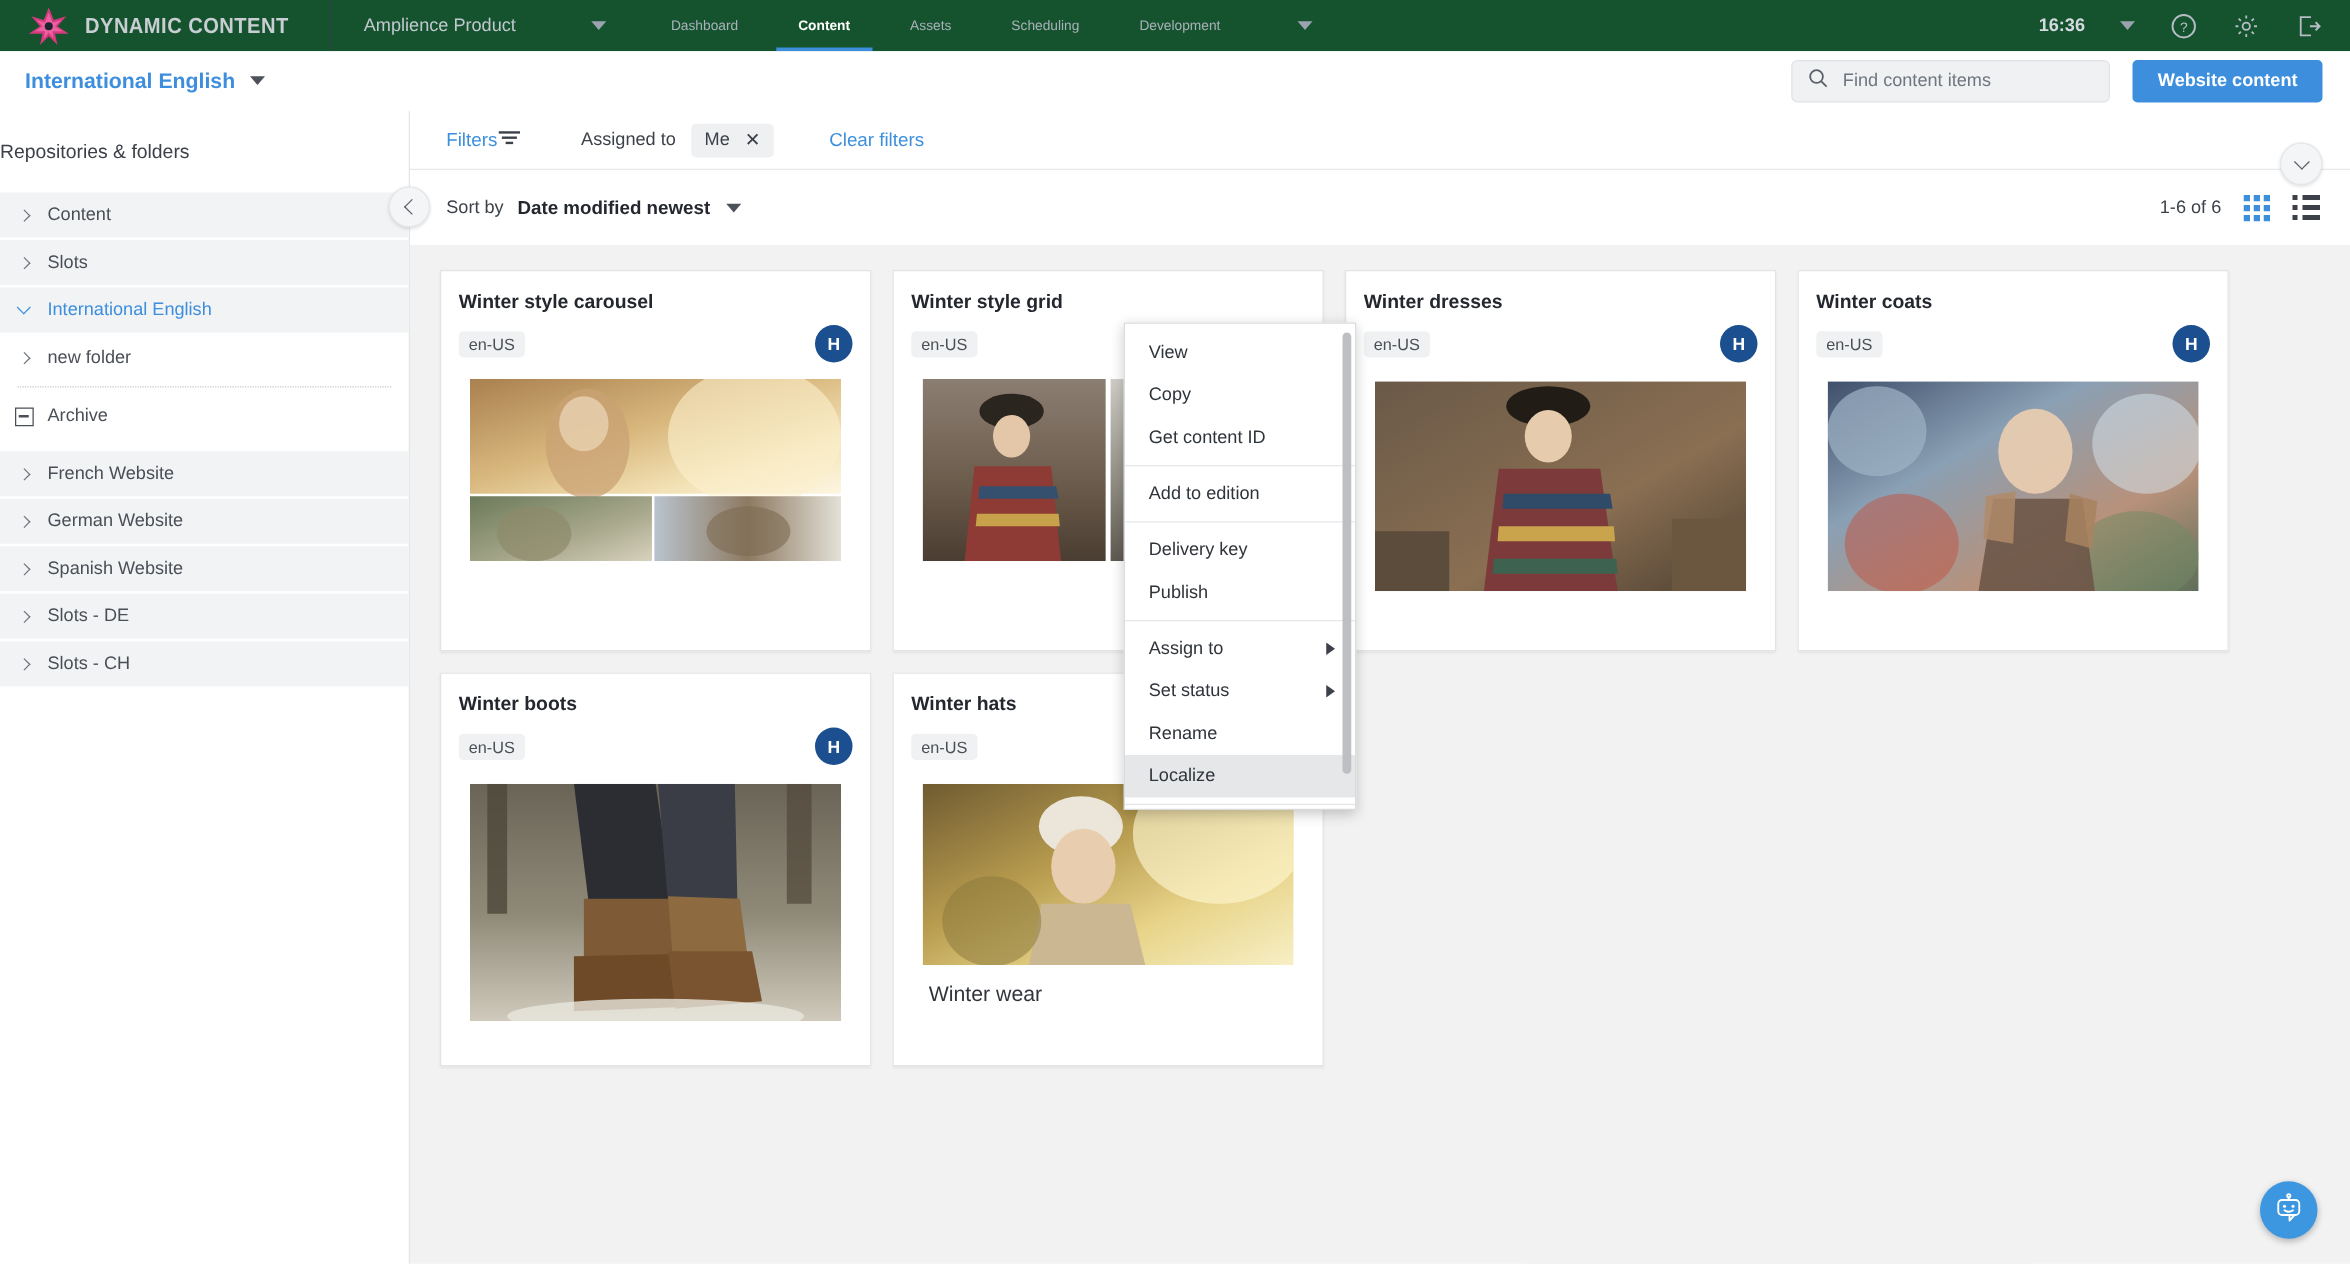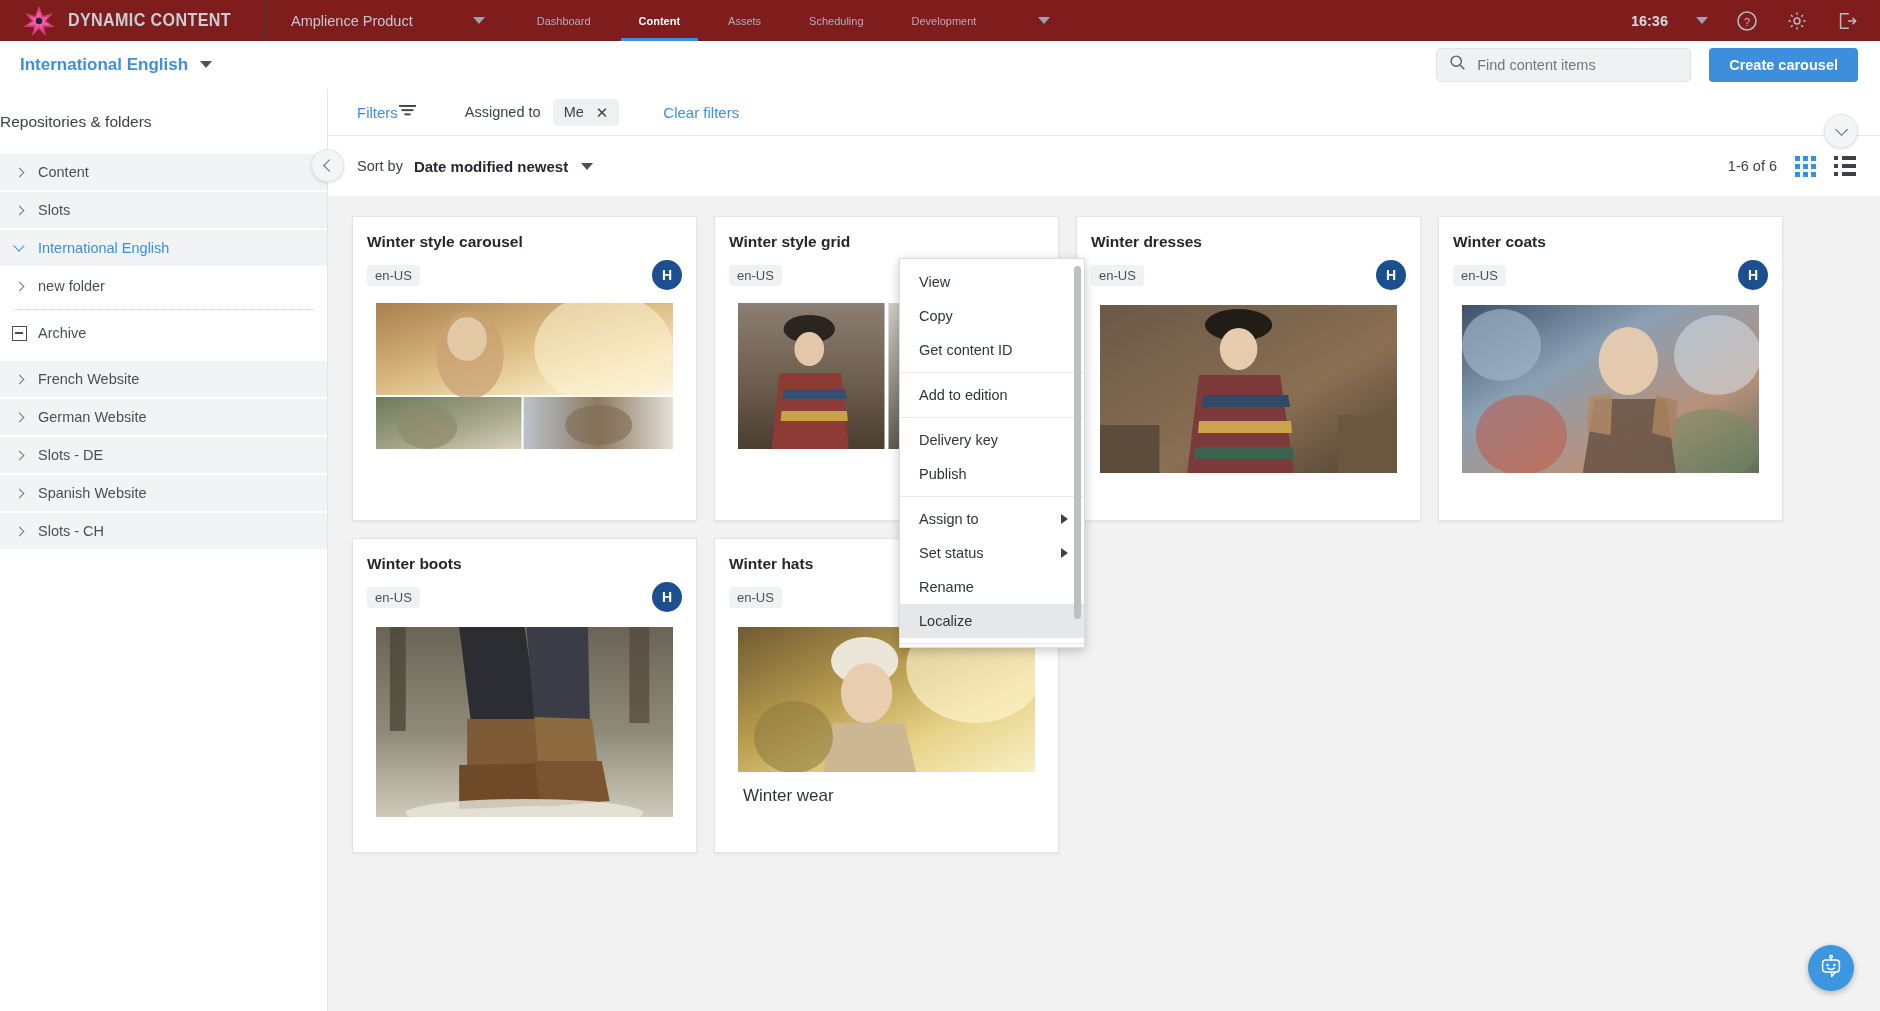--- a/index.html
+++ b/index.html
@@ -7,21 +7,21 @@
     width: 1880px; height: 1011px;
     font-family: "Liberation Sans", sans-serif;
     background: #ffffff;
     overflow: hidden;
   }
 
   
   .topnav {
     position: absolute; top: 0; left: 0;
     width: 1880px; height: 41px;
-    background: #7f1d1d;
+    background: #14532d;
     display: flex; align-items: center;
   }
   .brand {
     width: 265px; height: 41px;
     display: flex; align-items: center; gap: 12px;
     padding-left: 22px;
     border-right: 1px solid #333c4a;
   }
   .brand-logo { width: 34px; height: 32px; flex: 0 0 auto; }
   .brand-name {
@@ -377,21 +377,21 @@
   <div class="subheader-right">
     <div class="searchbox">
       <span>
         <svg width="17" height="17" viewBox="0 0 20 20" fill="none" stroke="#5a6068" stroke-width="1.7">
           <circle cx="8.5" cy="8.5" r="6"></circle>
             <path d="M13 13l5 5"></path>
         </svg>
       </span>
       <span class="search-ph">Find content items</span>
     </div>
-    <button class="btn-primary">Create carousel</button>
+    <button class="btn-primary">Website content</button>
   </div>
 </div>
 
 <div class="sidebar">
   <div class="sidebar-title">Repositories &amp; folders</div>
   <div class="tree">
 
     <div class="tree-row">
       <span class="tw">
           <i class="chev-r"></i>
@@ -442,27 +442,27 @@
     <div class="tree-row">
       <span class="tw">
           <i class="chev-r"></i>
         </span>
       <span class="tree-label">German Website</span>
     </div>
     <div class="tree-row">
       <span class="tw">
           <i class="chev-r"></i>
         </span>
+      <span class="tree-label">Spanish Website</span>
+    </div>
+    <div class="tree-row">
+      <span class="tw">
+          <i class="chev-r"></i>
+        </span>
       <span class="tree-label">Slots - DE</span>
-    </div>
-    <div class="tree-row">
-      <span class="tw">
-          <i class="chev-r"></i>
-        </span>
-      <span class="tree-label">Spanish Website</span>
     </div>
     <div class="tree-row">
       <span class="tw">
           <i class="chev-r"></i>
         </span>
       <span class="tree-label">Slots - CH</span>
     </div>
   </div>
 </div>
 

